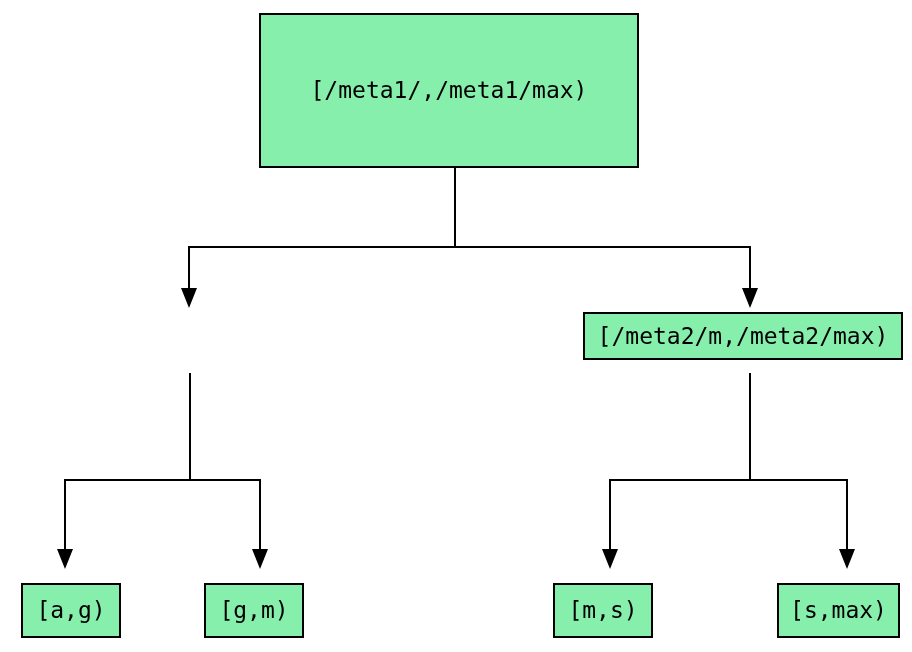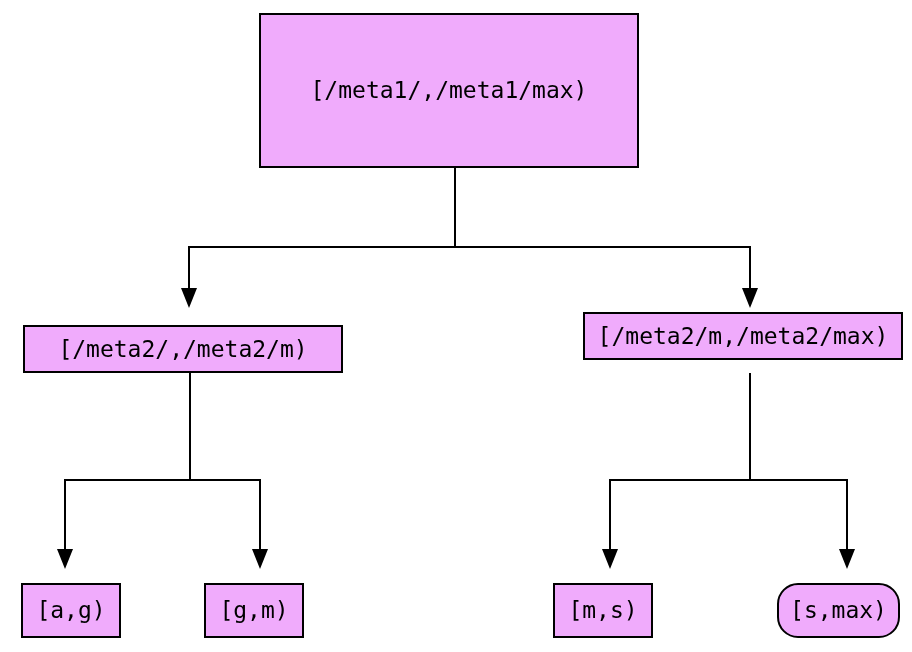--- a/index.html
+++ b/index.html
@@ -15,36 +15,36 @@
   .edges {
     position: absolute;
     left: 0; top: 0;
     width: 912px; height: 652px;
     pointer-events: none;
   }
   .node {
     position: absolute;
     box-sizing: border-box;
     border: 2px solid #000000;
-    background: #f0abfc;
+    background: #86efac;
     display: flex;
     align-items: center;
     justify-content: center;
     color: #000000;
     font-size: 23px;
     line-height: 1;
     white-space: pre;
   }
   .node-root   { left: 259px; top: 13px;  width: 380px; height: 155px; }
   .node-l2a    { left: 23px;  top: 325px; width: 320px; height: 48px; }
   .node-l2b    { left: 583px; top: 312px; width: 320px; height: 48px; }
   .node-leaf-a { left: 8px;   top: 583px; width: 100px; height: 55px; margin-left: 13px; }
   .node-leaf-b { left: 204px; top: 583px; width: 100px; height: 55px; }
   .node-leaf-c { left: 553px; top: 583px; width: 100px; height: 55px; }
-  .node-leaf-d { left: 777px; top: 583px; width: 123px; height: 55px; border-radius: 21px; }
+  .node-leaf-d { left: 777px; top: 583px; width: 123px; height: 55px; }
 </style>
 </head>
 <body>
 
 <div class="canvas">
 
   <svg class="edges" viewBox="0 0 912 652" xmlns="http://www.w3.org/2000/svg">
 
     <path d="M455 168 V247 M189 247 H750 M189 246 V290 M750 246 V290" stroke="#000000" stroke-width="2" fill="none"></path>
     <polygon points="181,288 197,288 189,308" fill="#000000"></polygon>
@@ -56,23 +56,20 @@
 
     <path d="M750 373 V480 M610 480 H847 M610 479 V550 M847 479 V550" stroke="#000000" stroke-width="2" fill="none"></path>
     <polygon points="602,549 618,549 610,569" fill="#000000"></polygon>
     <polygon points="839,549 855,549 847,569" fill="#000000"></polygon>
   </svg>
 
   <div class="node node-root">
     <span>[/meta1/,/meta1/max)</span>
   </div>
 
-  <div class="node node-l2a">
-    <span>[/meta2/,/meta2/m)</span>
-  </div>
 
   <div class="node node-l2b">
     <span>[/meta2/m,/meta2/max)</span>
   </div>
 
   <div class="node node-leaf-a">
     <span>[a,g)</span>
   </div>
 
   <div class="node node-leaf-c">

